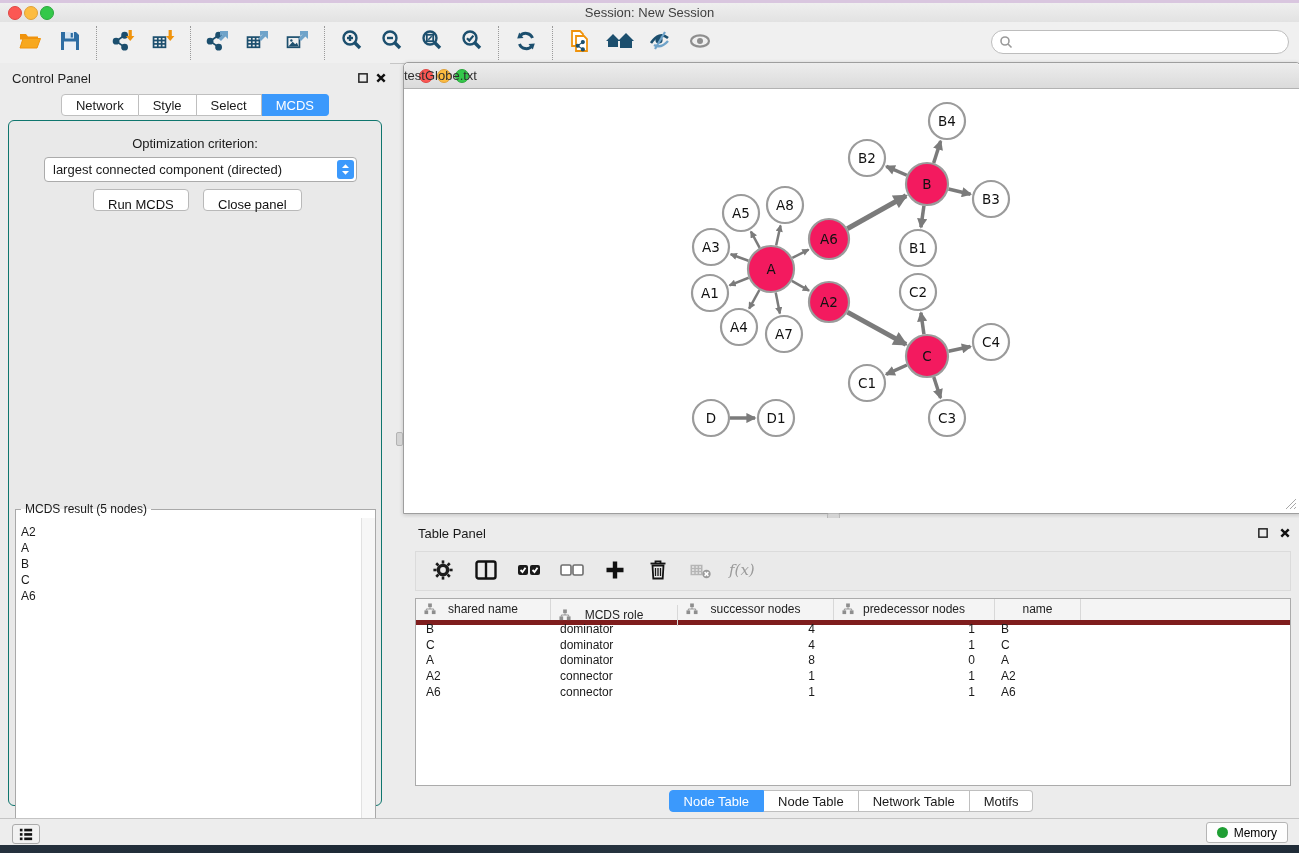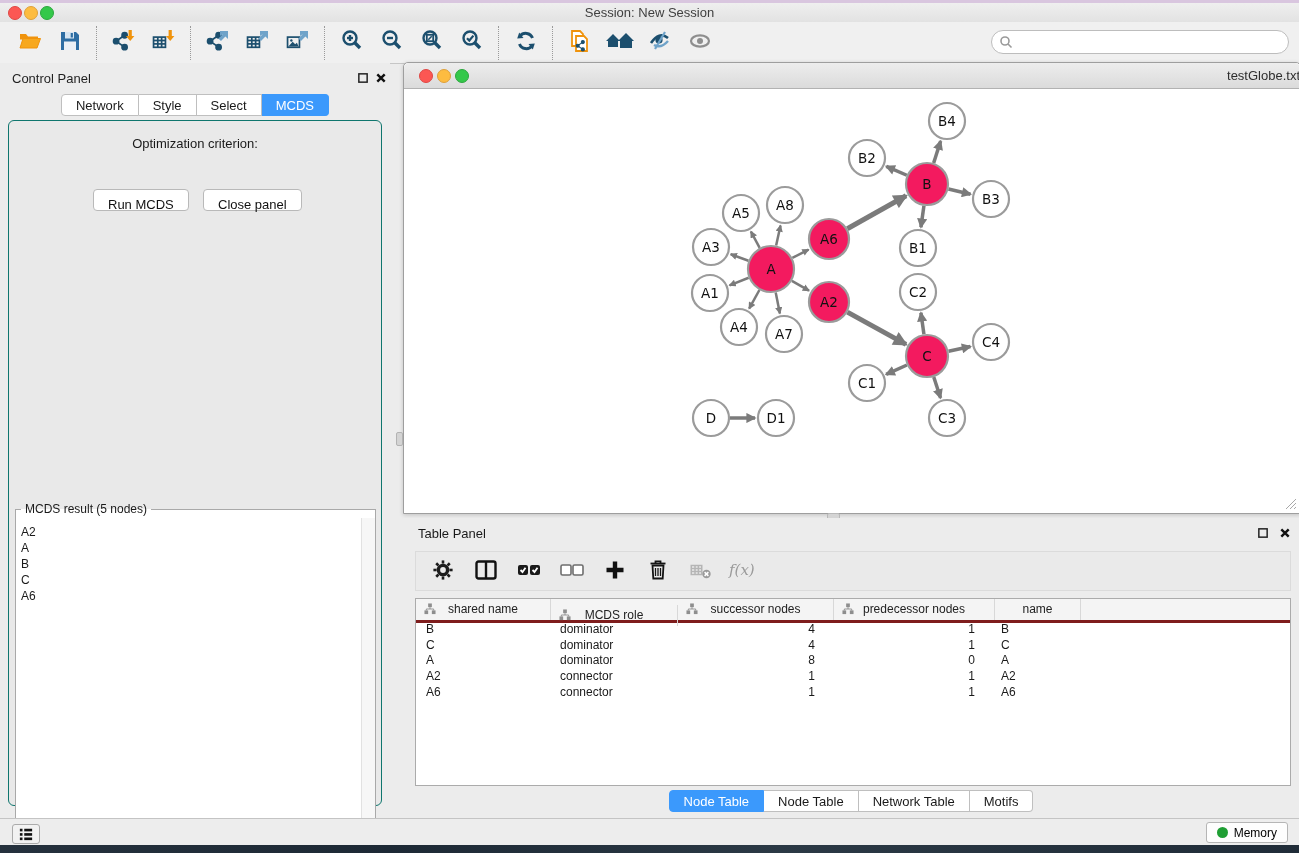--- a/index.html
+++ b/index.html
@@ -57,33 +57,33 @@
   #mcds-list{position:absolute;left:0;top:8px;right:14px;bottom:0;padding:6px 0 0 5px;font-size:12px;line-height:16px;}
   #mcds-scroll{position:absolute;right:0;top:8px;bottom:0;width:13px;background:#F7F7F7;border-left:1px solid #E2E2E2;}
   .list-item{height:16px;}
   
   #net-window{left:403px;top:62px;width:896px;height:450px;background:#fff;border:1px solid #9E9E9E;
               border-radius:5px 5px 0 0;box-shadow:0 1px 4px rgba(0,0,0,.18);}
   #net-titlebar{position:absolute;left:0;top:0;width:100%;height:25px;border-radius:5px 5px 0 0;
                 background:linear-gradient(#EDEDED,#DBDBDB);border-bottom:1px solid #B2B2B2;}
   #net-titlebar .tl{top:6px;}
   #net-titlebar .tl.red{left:15px;} #net-titlebar .tl.yel{left:33px;} #net-titlebar .tl.grn{left:51px;}
-  #net-title{position:absolute;left:0;right:0;top:5px;text-align:right;font-size:13px;color:#2e2e2e;}
+  #net-title{position:absolute;left:0;right:0;top:5px;text-align:left;font-size:13px;color:#2e2e2e;}
   #graph-svg{position:absolute;left:0;top:26px;}
   #net-vthumb{left:396px;top:432px;width:5px;height:12px;background:#D4D4D4;border:1px solid #B3B3B3;border-radius:2px;}
   #net-hthumb{left:827px;top:513px;width:11px;height:5px;background:#D4D4D4;border:1px solid #B8B8B8;border-radius:2px;}
   
   #table-panel{left:403px;top:518px;width:896px;height:300px;background:#ECECEC;}
   #tp-title{position:absolute;left:15px;top:8px;font-size:13px;}
   #tp-float{left:853px;} #tp-close{left:875px;}
   #tp-toolbar{position:absolute;left:12px;top:33px;width:876px;height:40px;background:#EAEAEA;
               border:1px solid #DBDBDB;display:flex;align-items:center;gap:17px;padding-left:14px;box-sizing:border-box;}
   .tp-btn{width:26px;height:26px;border:none;background:transparent;padding:0;display:flex;align-items:center;justify-content:center;}
   #data-table{position:absolute;left:12px;top:80px;width:876px;height:188px;background:#fff;border:1px solid #ABABAB;box-sizing:border-box;}
-  #tbl-header{position:absolute;left:0;top:0;right:0;height:21px;background:#F4F4F4;border-bottom:3px solid #7f1d1d;display:flex;}
+  #tbl-header{position:absolute;left:0;top:0;right:0;height:21px;background:#F4F4F4;border-bottom:5px solid #7f1d1d;display:flex;}
   .th{position:relative;height:21px;border-right:1px solid #D8D8D8;font-size:12px;color:#222;}
   .th .th-label{position:absolute;left:0;right:0;top:3px;text-align:center;}
   .th .th-icon{position:absolute;left:8px;top:4px;}
   .tbl-row{display:flex;height:15.7px;font-size:12px;align-items:center;}
   .td{box-sizing:border-box;white-space:nowrap;overflow:hidden;}
   
   #tbl-tabs{position:absolute;left:0;top:272px;width:100%;display:flex;justify-content:center;}
   
   #status-bar{left:0;top:818px;width:1299px;height:27px;background:#EDEDED;border-top:1px solid #C4C4C4;}
   #cytopanel-btn{position:absolute;left:12px;top:5px;width:28px;height:20px;background:#F2F2F2;
@@ -313,20 +313,29 @@
       </button>
     </div>
     <div id="cp-tabs">
         <button class="seg-tab">Network</button>
         <button class="seg-tab">Style</button>
         <button class="seg-tab">Select</button>
         <button class="seg-tab selected">MCDS</button>
       </div>
     <div id="cp-content">
       <div id="opt-label">Optimization criterion:</div>
+      <div id="criterion-select">
+        <span id="criterion-value">largest connected component (directed)</span>
+        <span id="criterion-stepper">
+          <svg width="11" height="15" viewBox="0 0 11 15">
+              <path d="M2,6 L5.5,2.2 L9,6 Z" fill="#fff"></path>
+              <path d="M2,9 L5.5,12.8 L9,9 Z" fill="#fff"></path>
+            </svg>
+        </span>
+      </div>
       <button class="push-btn" id="run-mcds">Run MCDS</button>
       <button class="push-btn" id="close-panel">Close panel</button>
       <div id="mcds-result">
         <span id="mcds-legend">MCDS result (5 nodes)</span>
         <div id="mcds-list">
             <div class="list-item">A2</div>
             <div class="list-item">A</div>
             <div class="list-item">B</div>
             <div class="list-item">C</div>
             <div class="list-item">A6</div>

